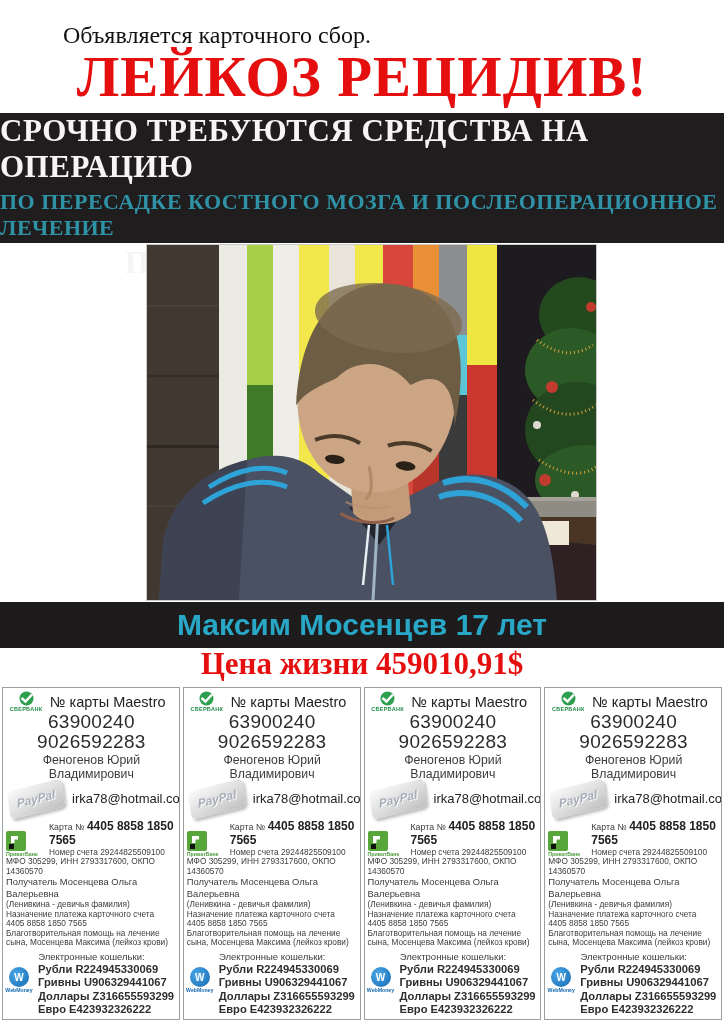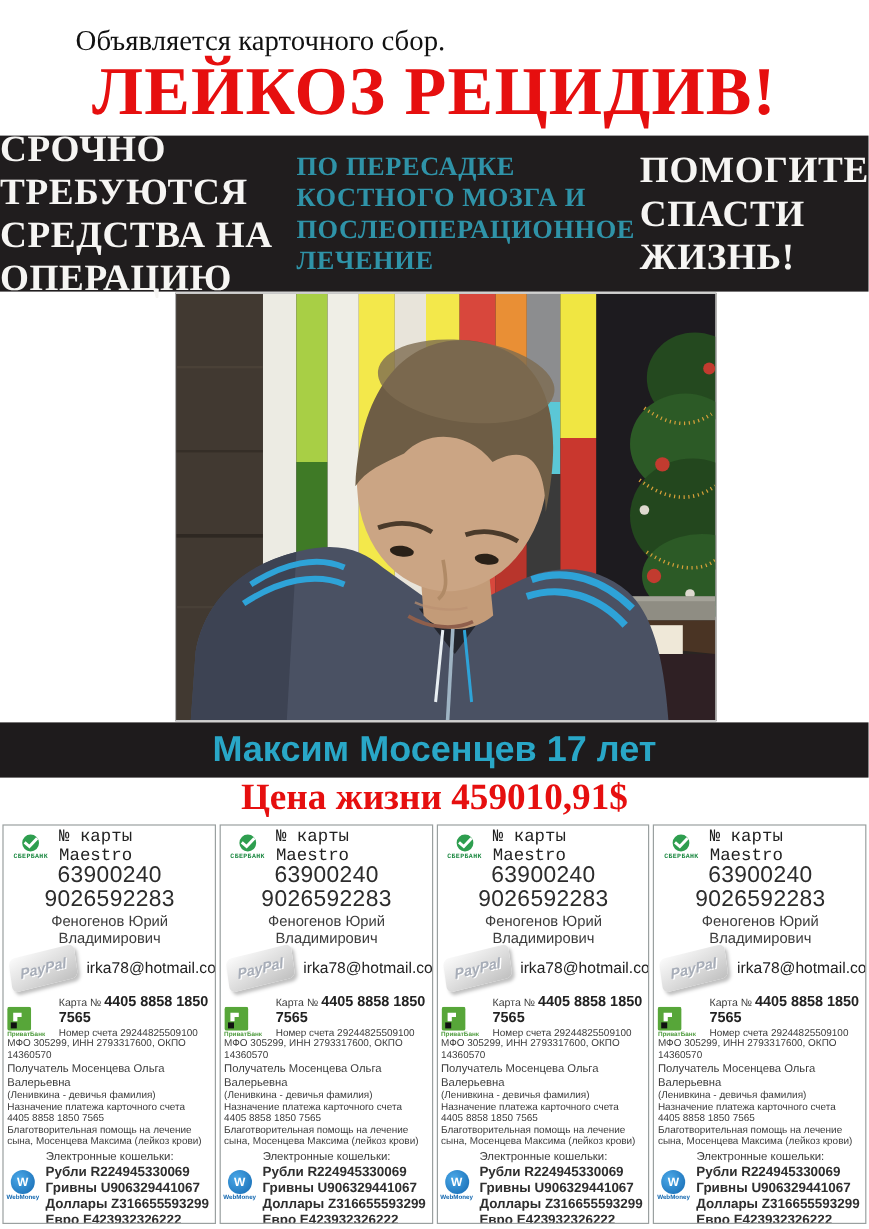--- a/index.html
+++ b/index.html
@@ -4,21 +4,21 @@
 <style>
   html,body{margin:0;padding:0;background:#ffffff;}
   .poster{position:relative;width:724px;height:1024px;background:#fff;overflow:hidden;
           font-family:"Liberation Serif",serif;}
   
   .announce{position:absolute;left:63px;top:22px;font-size:24px;color:#111;}
   .headline{position:absolute;left:0;top:44px;width:724px;text-align:center;
             font-size:57px;font-weight:bold;color:#e60f0f;letter-spacing:1px;}
   
   .urgent{position:absolute;left:0;top:113px;width:724px;height:130px;background:#201d1e;
-          display:flex;justify-content:flex-start;align-items:center;gap:4px;}
+          display:flex;flex-direction:column;justify-content:flex-start;align-items:center;gap:4px;}
   .urgent .l1,.urgent .l3{color:#f6f5f3;font-size:31px;font-weight:bold;letter-spacing:.5px;}
   .urgent .l2{color:#2f93a8;font-size:22px;font-weight:bold;letter-spacing:.5px;}
   
   .photo-wrap{position:absolute;left:146px;top:244px;width:451px;height:357px;
               border:1px solid #c9c9c9;box-sizing:border-box;background:#2a2522;}
   .photo-wrap svg{display:block;}
   
   .nameband{position:absolute;left:0;top:602px;width:724px;height:46px;background:#1e1b1c;
             display:flex;align-items:center;justify-content:center;}
   .nameband span{font-family:"Liberation Sans",sans-serif;font-weight:bold;
@@ -26,21 +26,21 @@
   
   .price{position:absolute;left:0;top:646px;width:724px;text-align:center;
          font-size:31px;font-weight:bold;color:#e60f0f;}
   
   .pay-grid{position:absolute;left:2px;top:687px;width:720px;display:grid;
             grid-template-columns:repeat(4,1fr);gap:3px;
             font-family:"Liberation Sans",sans-serif;color:#3c3c3c;}
   .pay-col{border:1px solid #9aa0a0;background:#fff;height:333px;overflow:hidden;
            padding:3px 2px 0 3px;box-sizing:border-box;display:flex;flex-direction:column;}
   .row{display:flex;align-items:center;}
-  .row-sber{gap:0;height:29px;margin-left:2px;font-family:Liberation Mono, monospace;}
+  .row-sber{gap:0;height:29px;margin-left:2px;}
   .sber-logo{display:flex;flex-direction:column;align-items:center;width:36px;}
   .sber-label{font-size:5.5px;font-weight:bold;color:#1f8a44;letter-spacing:.3px;}
   .maestro-label{font-size:14.5px;color:#222;margin-left:6px;}
   .maestro-number{font-size:19px;color:#2c2c2c;text-align:center;letter-spacing:.3px;line-height:1.05;}
   .maestro-holder{font-size:12.3px;text-align:center;margin-top:1px;}
   .row-paypal{gap:8px;margin:4px 0 3px 2px;height:38px;}
   .paypal-card{width:56px;height:28px;border-radius:5px;flex:none;
                background:linear-gradient(160deg,#fbfbfb 0%,#dcdcdc 55%,#bfbfbf 100%);
                box-shadow:2px 3px 3px rgba(0,0,0,.25);
                transform:rotate(-14deg) skewX(-6deg);

